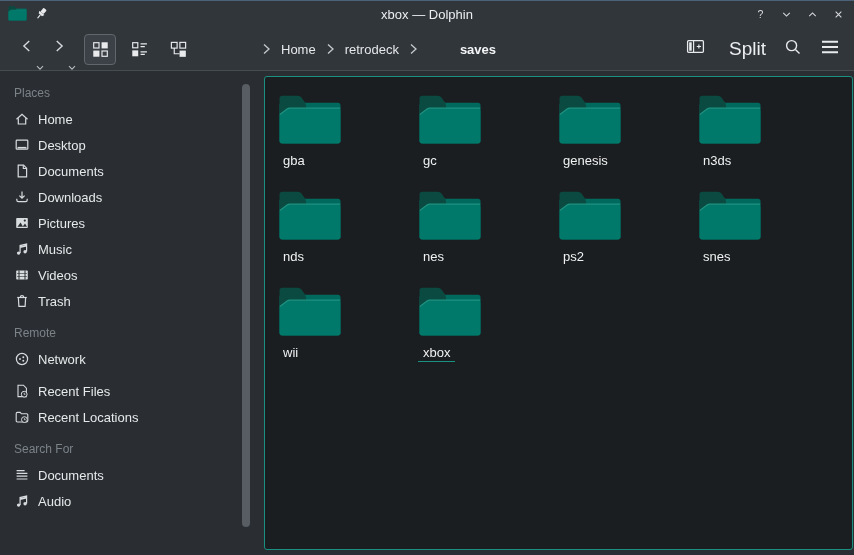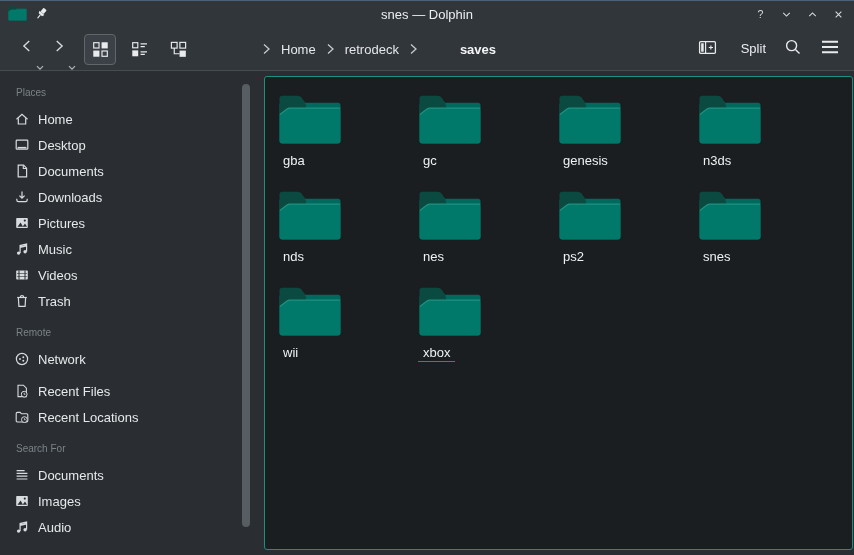--- a/index.html
+++ b/index.html
@@ -27,33 +27,33 @@
   .nav-btn{top:7px;width:26px;height:26px;}
   .nav-btn .caret{position:absolute;right:-4px;bottom:-2px;width:8px;height:6px;}
   .view-group{position:absolute;left:84px;top:6px;display:flex;gap:7px;}
   .view-btn{width:30px;height:29px;display:flex;align-items:center;justify-content:center;border-radius:4px;border:1px solid transparent;}
   .view-btn.selected{background:#3b4147;border:1px solid #60666c;}
   .view-btn svg{width:17px;height:17px;}
   .breadcrumb{position:absolute;left:262px;top:0;height:42px;display:flex;align-items:center;gap:4px;font-size:13px;color:#e6e8ea;}
   .crumb-sep{width:9px;height:12px;display:block;}
   .crumb{padding:0 6px;}
   .crumb.current{font-weight:bold;padding-right:0;color:#f4f5f6;margin-left:32px;}
-  .split-btn{position:absolute;right:84px;top:6px;height:29px;display:flex;align-items:center;gap:24px;font-size:13px;color:#eceef0;padding:0 4px;}
+  .split-btn{position:absolute;right:84px;top:6px;height:29px;display:flex;align-items:center;gap:24px;font-size:19px;color:#eceef0;padding:0 4px;}
   .split-btn svg{width:19px;height:17px;}
   .search-btn{position:absolute;right:48px;top:7px;width:27px;height:27px;}
   .search-btn svg{width:20px;height:20px;}
   .menu-btn{position:absolute;right:12px;top:8px;width:25px;height:25px;}
   .menu-btn svg{width:20px;height:16px;}
 
   
   .body{position:absolute;top:71px;left:0;right:0;bottom:0;background:#2a2e33;}
 
   
   .sidebar{position:absolute;top:0;left:0;width:238px;bottom:0;overflow:hidden;padding-top:9px;box-sizing:border-box;}
-  .side-header{height:26px;line-height:26px;padding-left:8px;font-size:10px;color:#7b8288;margin-left:8px;}
+  .side-header{height:26px;line-height:26px;padding-left:14px;font-size:12px;color:#7b8288;}
   .side-section + .side-section{margin-top:6px;}
   .side-item{height:26px;display:flex;align-items:center;padding-left:14px;gap:8px;font-size:13px;color:#e6e8e9;}
   .side-item .ic{width:16px;height:16px;flex:0 0 16px;}
   .side-item .ic svg{width:16px;height:16px;display:block;}
   .scrollbar{position:absolute;left:240px;top:13px;width:12px;bottom:14px;}
   .scroll-thumb{position:absolute;left:2px;top:0;width:8px;height:443px;border-radius:4px;background:#575d63;}
 
   
   .mainview{
     position:absolute;left:264px;top:5px;width:589px;height:474px;box-sizing:border-box;
@@ -84,21 +84,21 @@
           <path class="f-edge" d="M1.8 20.6 L9.4 14.8 Q10.4 14.1 11.6 14.1 H62.3"></path>
         </svg>
       </span>
     <span class="pin"><svg viewBox="0 0 16 16">
           <g transform="rotate(40 8 8)" fill="#e8eaec">
             <rect x="6" y="1.5" width="4" height="5" rx="0.8"></rect>
             <path d="M4.8 6.5 H11.2 L10.2 9 H5.8 Z"></path>
             <rect x="7.5" y="9" width="1.1" height="4.5" rx="0.5"></rect>
           </g>
         </svg></span>
-    <div class="title">snes — Dolphin</div>
+    <div class="title">xbox — Dolphin</div>
     <div class="win-controls">
       <div class="win-btn">
           <svg viewBox="0 0 16 16">
             <text x="8" y="12" text-anchor="middle" font-size="13" fill="#d9dcde" font-family="Liberation Sans,sans-serif">?</text>
           </svg>
         </div>
       <div class="win-btn">
           <svg viewBox="0 0 16 16">
             <path d="M4 6 L8 10 L12 6" fill="none" stroke="#d9dcde" stroke-width="1.3"></path>
           </svg>
@@ -327,31 +327,20 @@
     <span class="ic">
                 <svg viewBox="0 0 16 16">
                   <path d="M2.6 3.6 H10.6 M2.6 6.4 H13.4 M2.6 9.2 H13.4 M2.6 12 H13.4" fill="none" stroke="#d9dcde" stroke-width="1.2"></path>
                 </svg>
               </span>
     <span class="lbl">Documents</span>
   </div>
             <div class="side-item">
     <span class="ic">
                 <svg viewBox="0 0 16 16">
-                  <rect x="2.2" y="3" width="11.6" height="10" rx="0.8" fill="#d9dcde"></rect>
-                  <path d="M3.5 11.8 L6.6 7.6 L9 11.8 Z" fill="#2a2e33"></path>
-                  <path d="M8.6 11.8 L11 8.6 L13 11.8 Z" fill="#2a2e33"></path>
-                  <circle cx="10.8" cy="5.6" r="1.1" fill="#2a2e33"></circle>
-                </svg>
-              </span>
-    <span class="lbl">Images</span>
-  </div>
-            <div class="side-item">
-    <span class="ic">
-                <svg viewBox="0 0 16 16">
                   <path d="M6.1 12.1 V4.6 L12.6 3.1 V10.6" fill="none" stroke="#d9dcde" stroke-width="1.2"></path>
                   <path d="M6.1 6.1 L12.6 4.6" stroke="#d9dcde" stroke-width="1.6"></path>
                   <circle cx="4.6" cy="12.1" r="1.7" fill="#d9dcde"></circle>
                   <circle cx="11.1" cy="10.7" r="1.7" fill="#d9dcde"></circle>
                 </svg>
               </span>
     <span class="lbl">Audio</span>
   </div>
           </div>
   </div>

